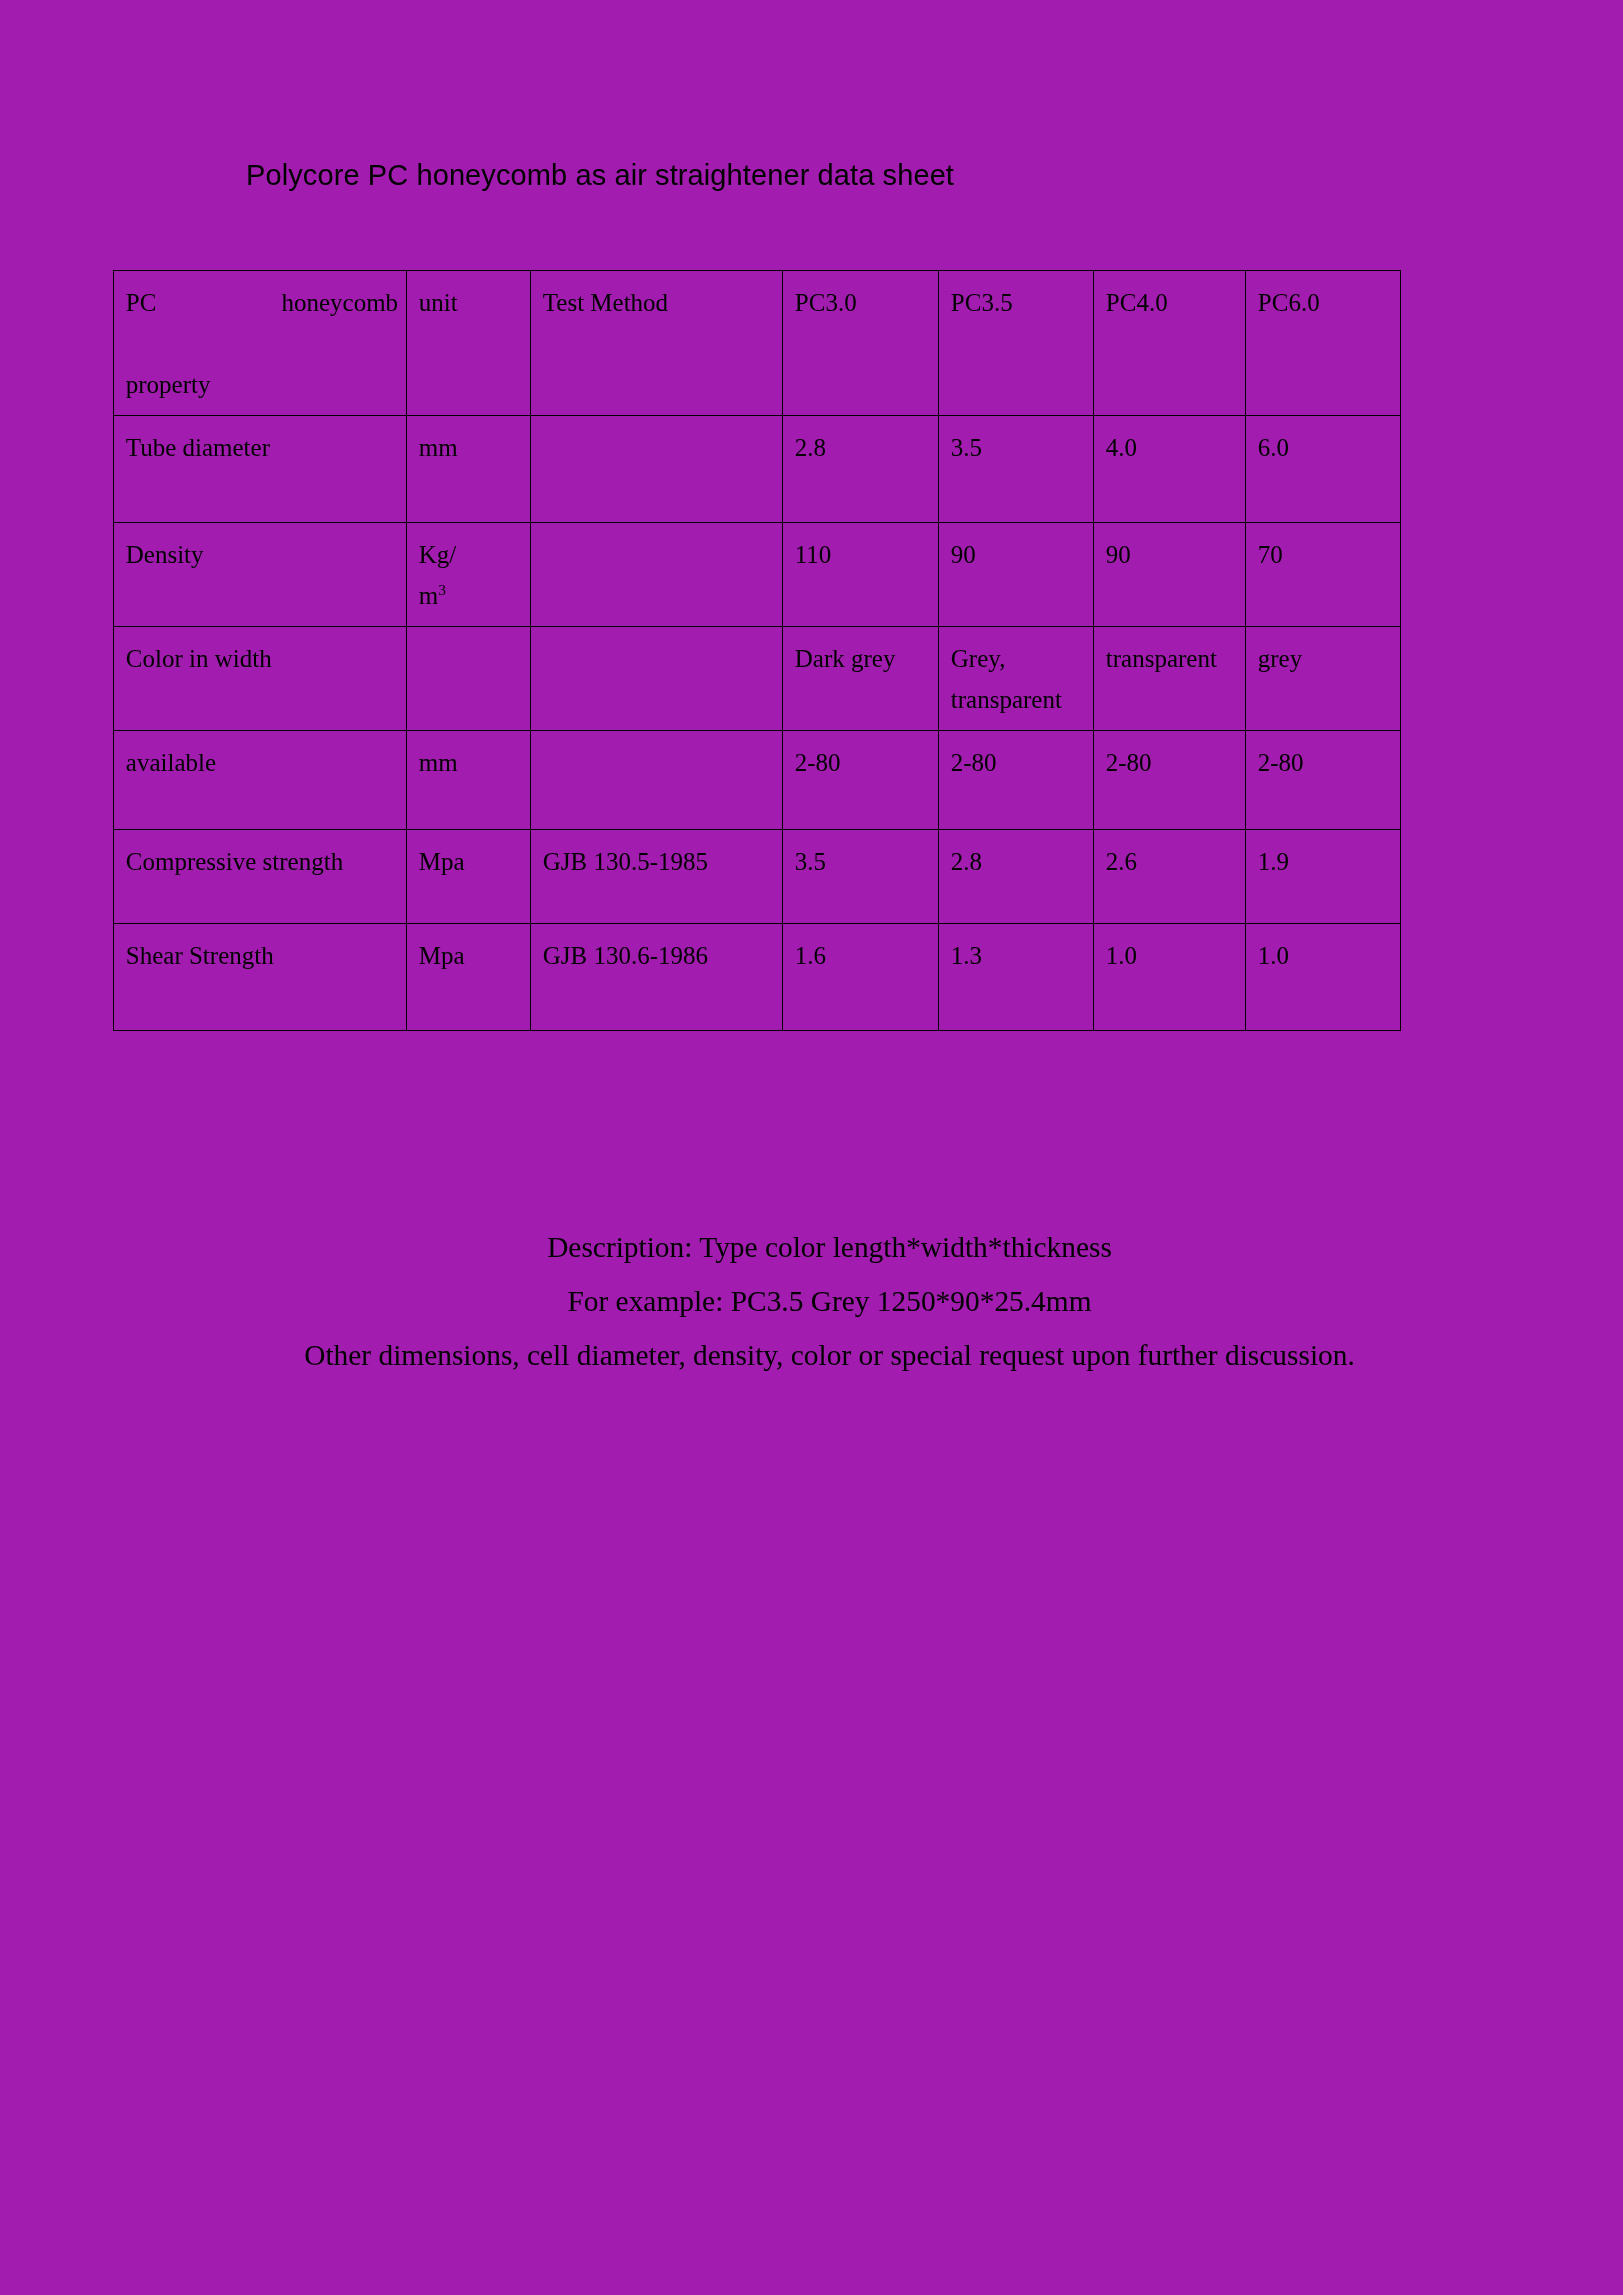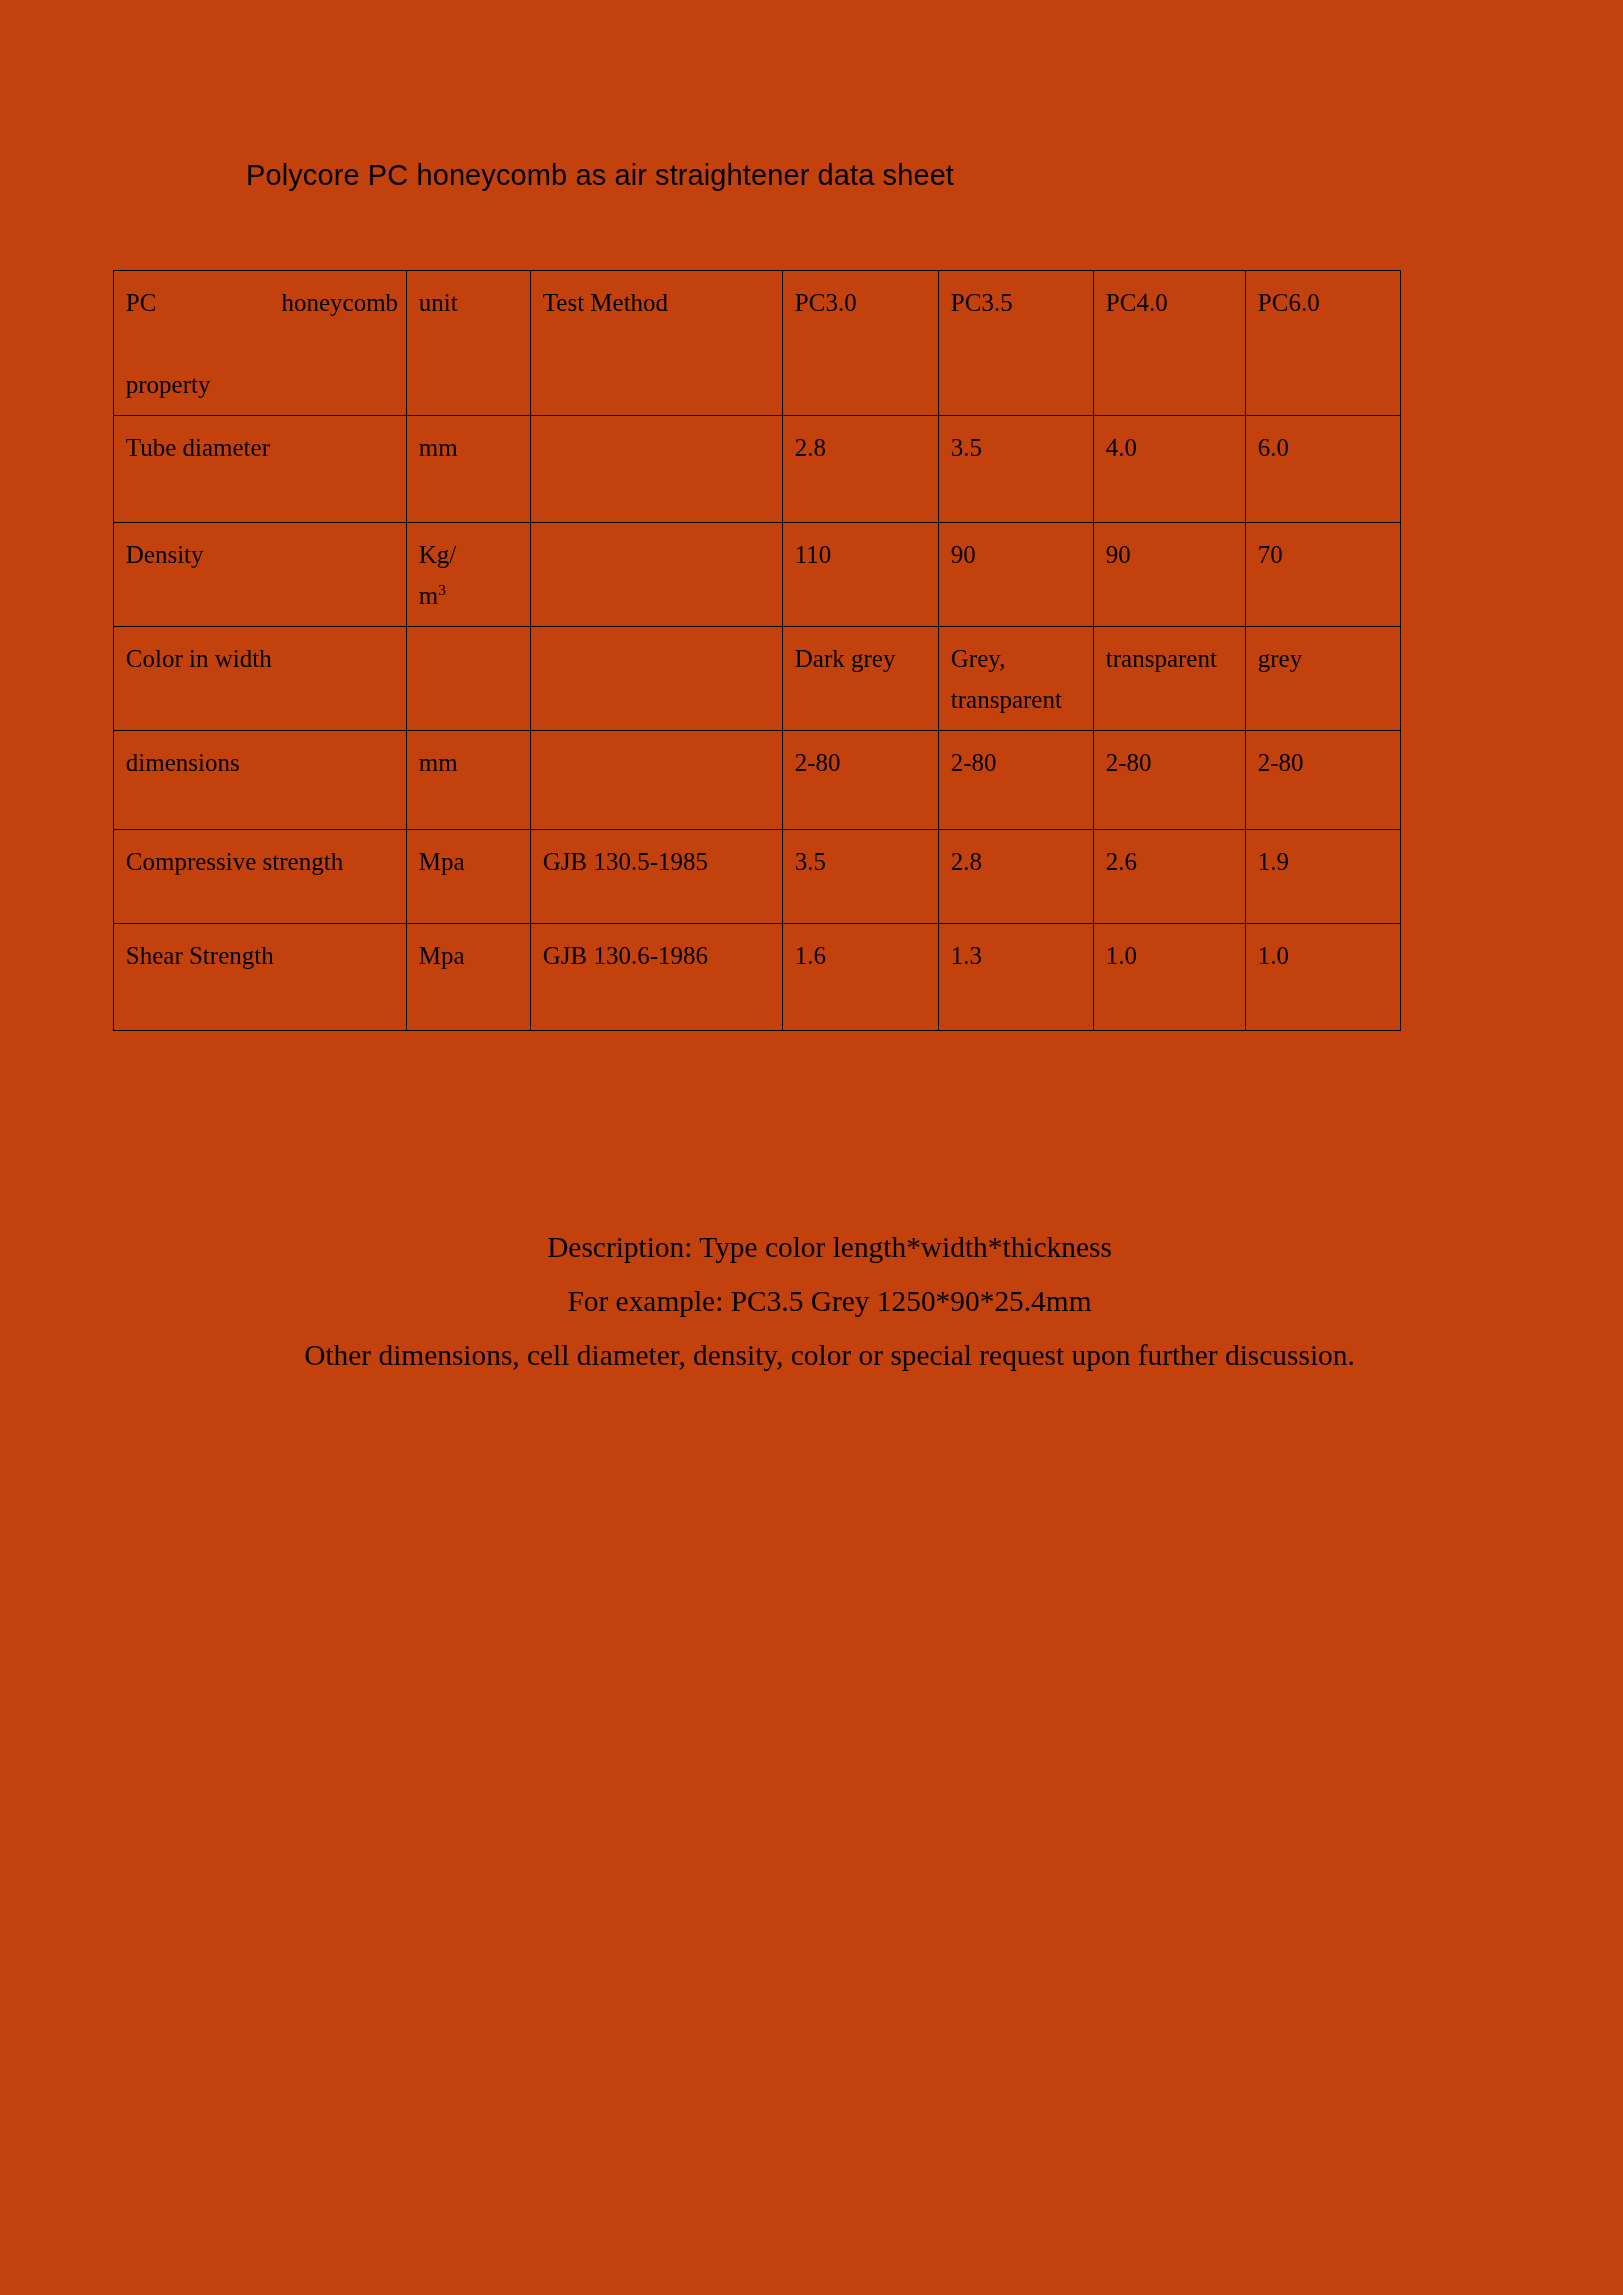--- a/index.html
+++ b/index.html
@@ -14,21 +14,21 @@
     font-family: "Liberation Serif", "DejaVu Serif", serif;
     color: #000000;
     overflow: hidden;
   }
 
   .page {
     position: absolute;
     left: 0; top: 0;
     width: 1623px;
     height: 2295px;
-    background: #c2410c;
+    background: #a21caf;
   }
 
   
   .doc-title {
     position: absolute;
     left: 246px;
     top: 157px;
     font-family: "Liberation Sans", "DejaVu Sans", sans-serif;
     font-size: 29px;
     line-height: 37px;
@@ -172,21 +172,21 @@
         <td></td>
         <td></td>
         <td class="small-cell">Dark grey</td>
         <td class="small-cell">Grey, transparent</td>
         <td class="small-cell">transparent</td>
         <td class="small-cell">grey</td>
       </tr>
 
 
       <tr class="r-thick">
-        <td>dimensions</td>
+        <td>available</td>
         <td>mm</td>
         <td></td>
         <td>2-80</td>
         <td>2-80</td>
         <td>2-80</td>
         <td>2-80</td>
       </tr>
 
       <tr class="r-comp">
         <td>Compressive strength</td>

